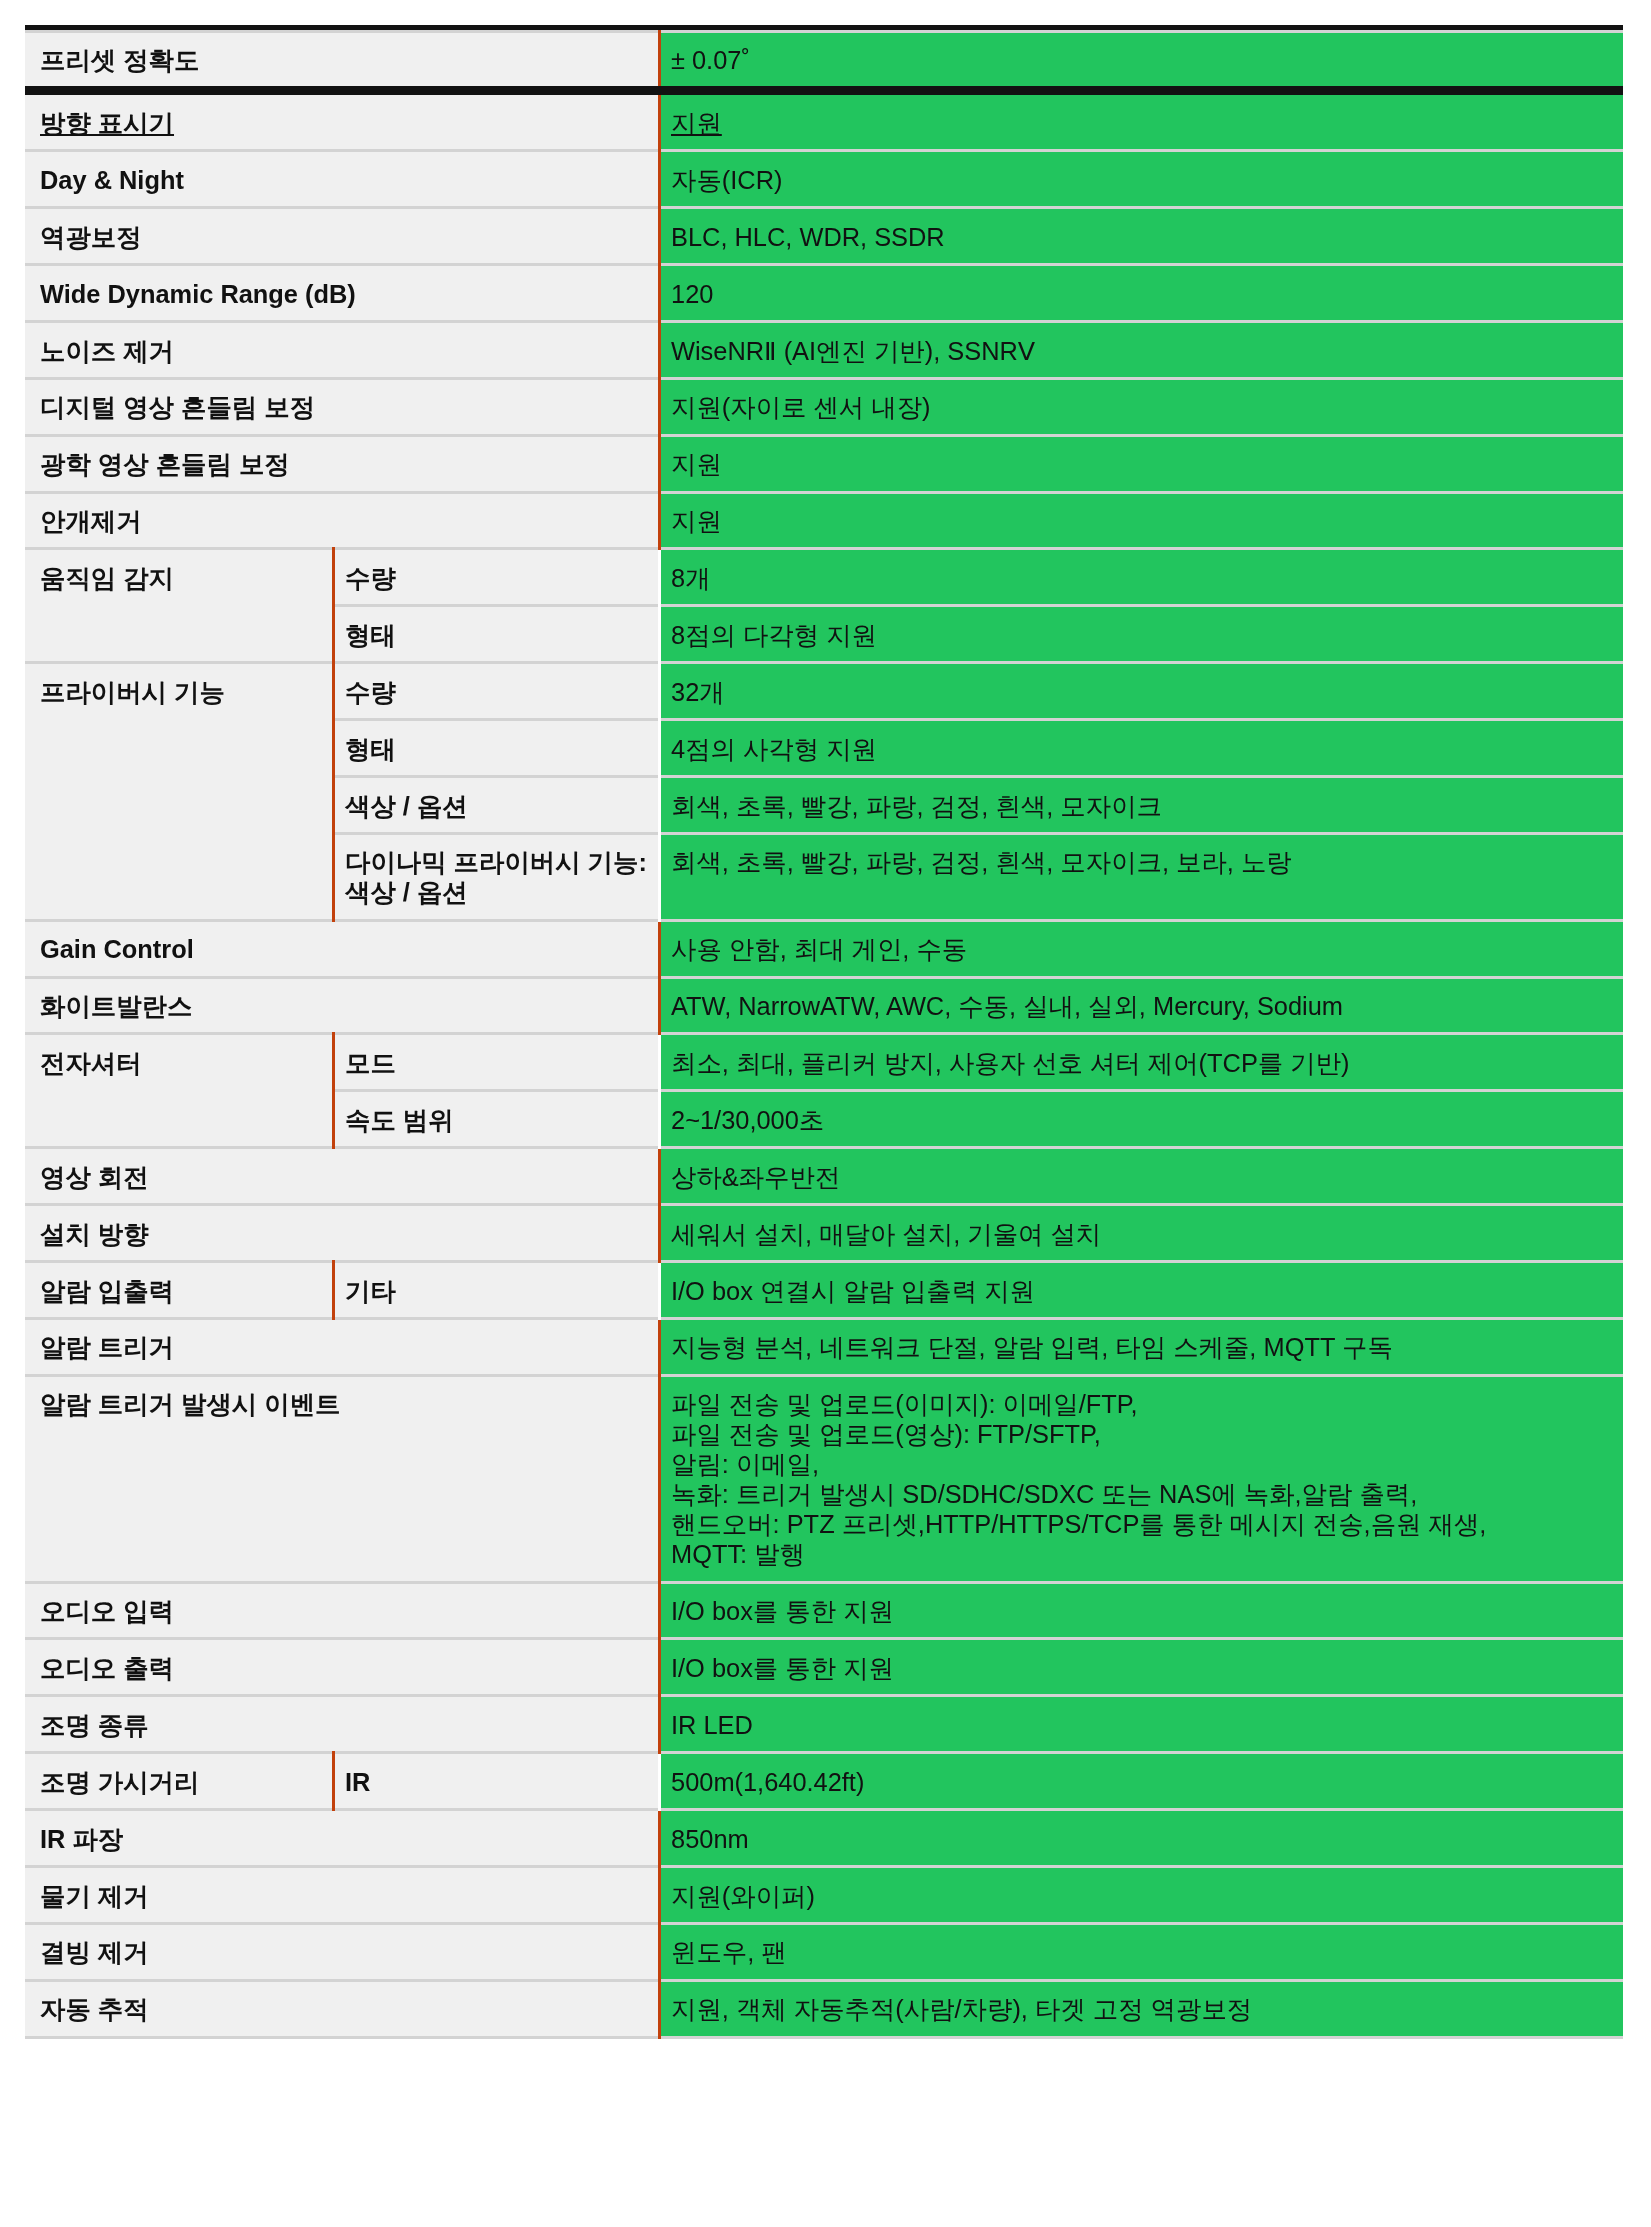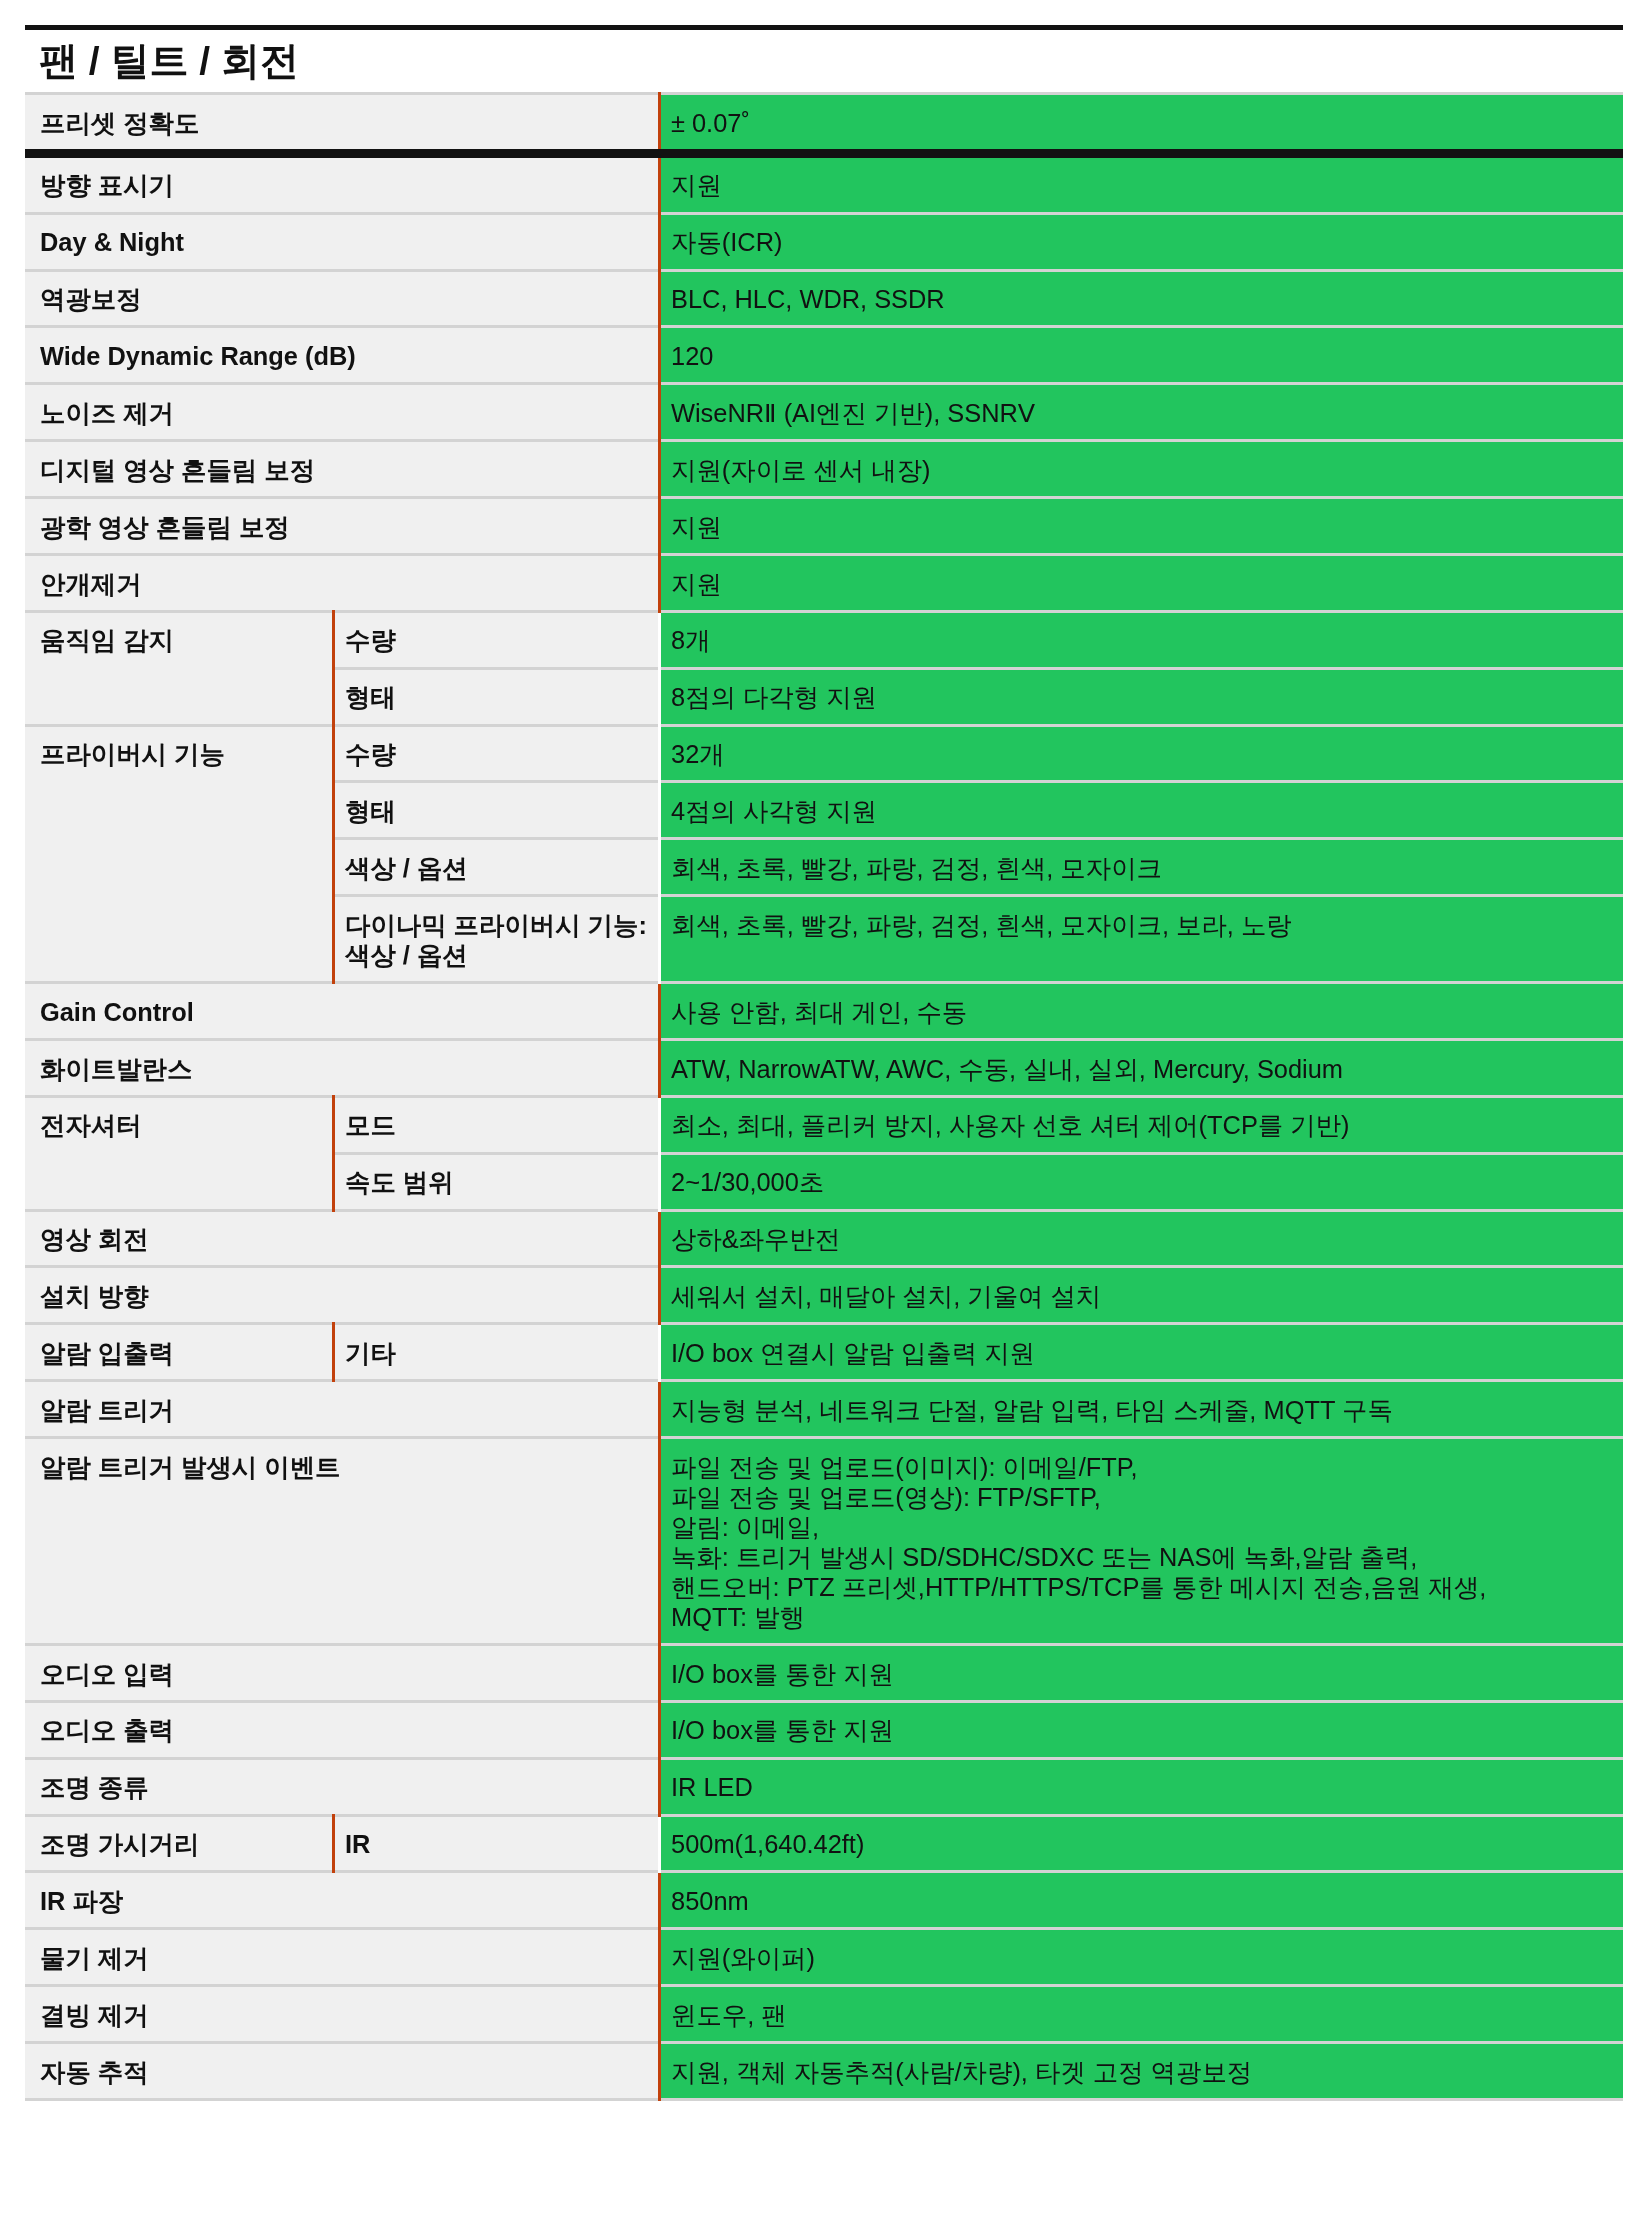--- a/index.html
+++ b/index.html
@@ -54,31 +54,30 @@
   table.spec td.c-sub{
     background:var(--label-bg);
     font-weight:700;
     border-right:3px solid #ffffff;
   }
   table.spec td.c-val{
     background:#22c55e;
     font-weight:400;
     white-space:pre-line;
   }
-  table.spec.after-rule tr.first > td{border-top:0;}
+  table.spec.after-rule tr.first > td{border-top:0;text-decoration:underline;}
   table.spec.closed{border-bottom:3px solid var(--sep);}
 </style>
 </head>
 <body>
 
 <div class="page">
 
   <div class="rule-black"></div>
 
-  <div class="section-title">팬 / 틸트 / 회전</div>
 
   <table class="spec closed-top">
     <colgroup>
         <col class="c1">
         <col class="c2">
         <col>
       </colgroup>
     <tbody>
         <tr class="first">
           <td class="c-label" colspan="2">프리셋 정확도</td>

